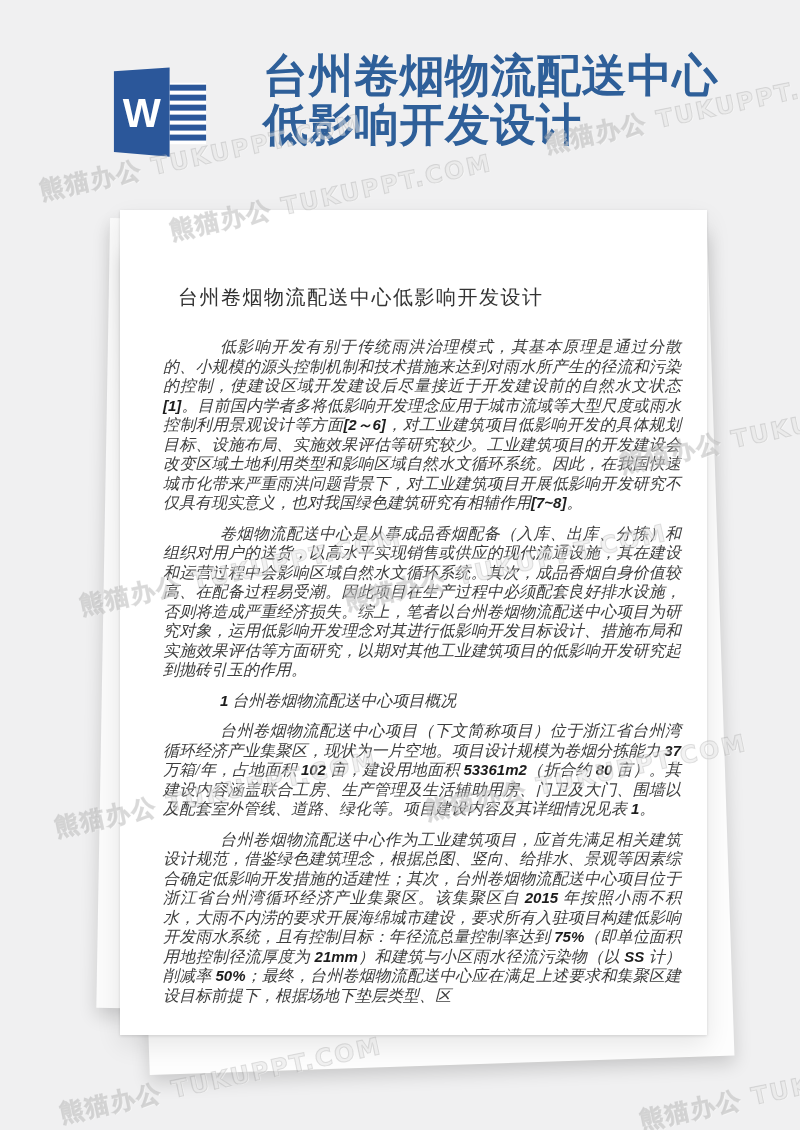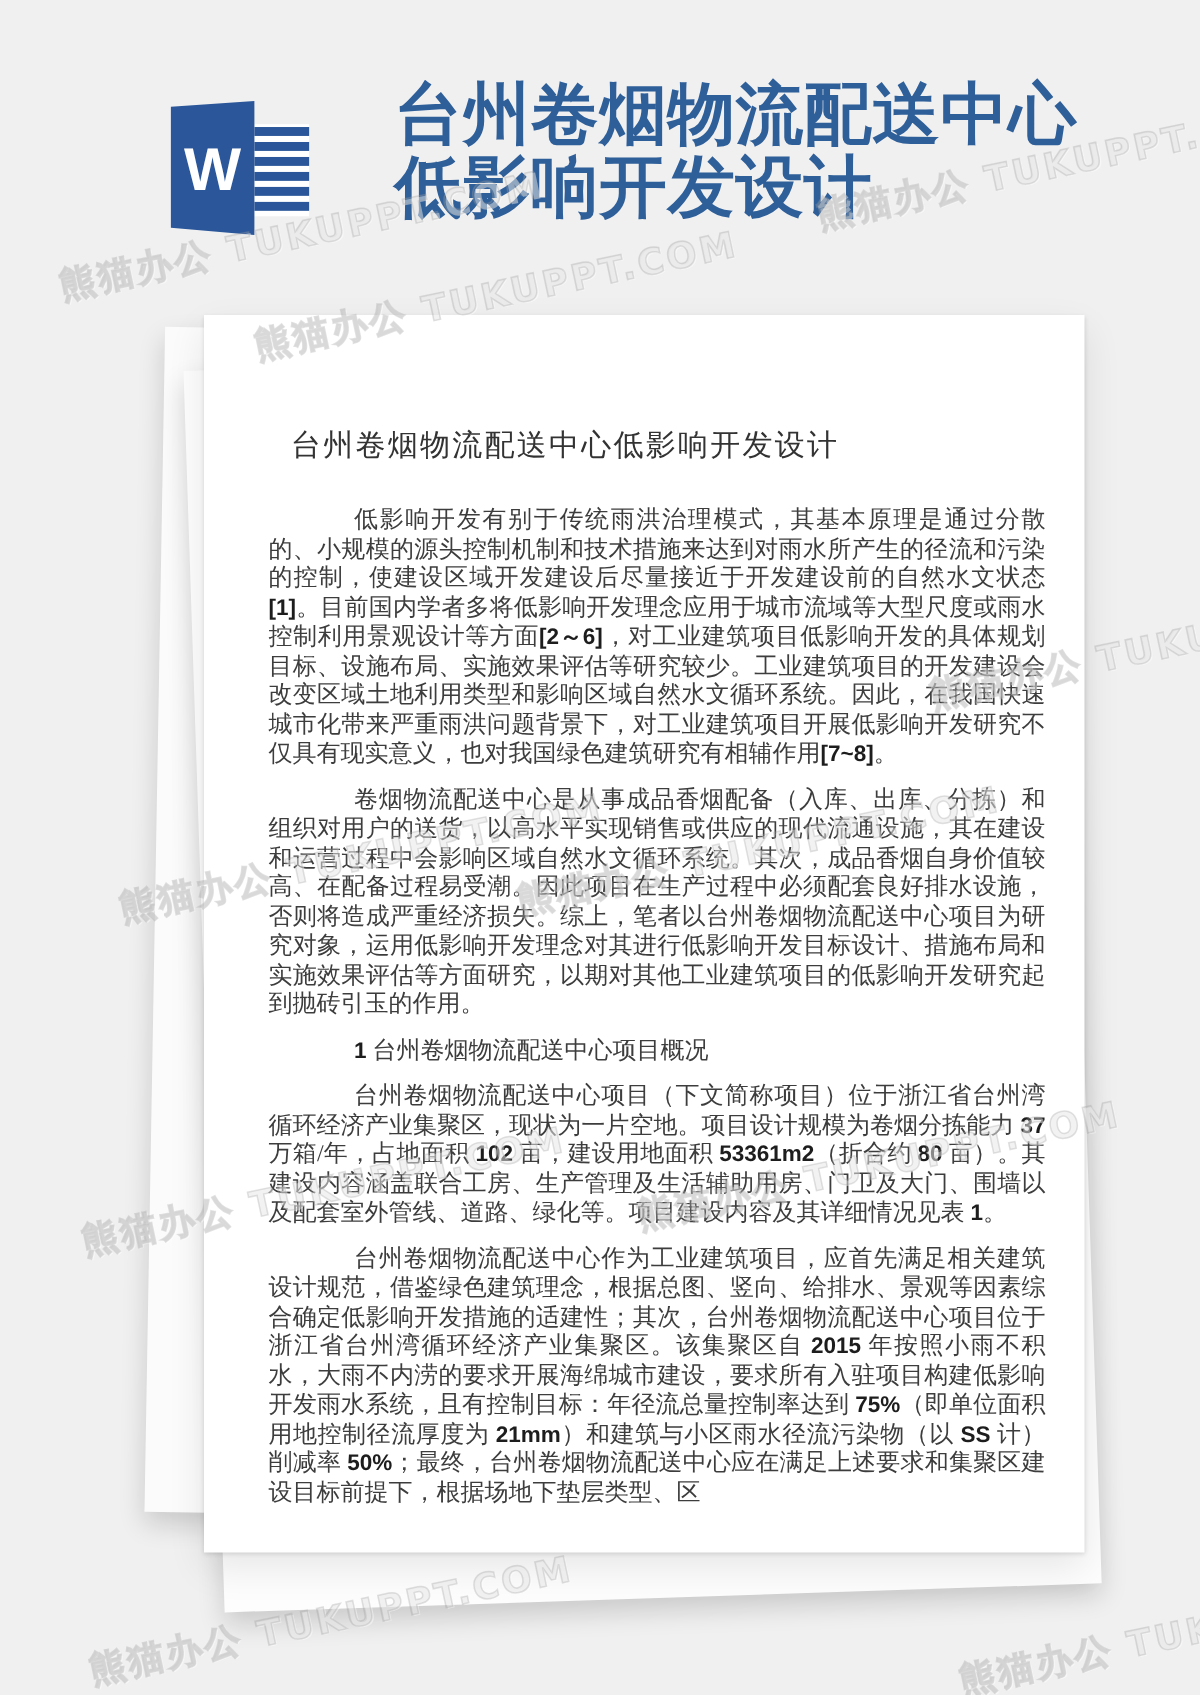--- a/index.html
+++ b/index.html
@@ -20,35 +20,35 @@
   .page-back{position:absolute;background:#fdfdfd;box-shadow:0 8px 18px rgba(0,0,0,0.16);}
   .page-back-left{
     left:110px;top:228px;width:580px;height:790px;z-index:1;
     transform:rotate(1deg);transform-origin:top right;background:#fbfbfb;
   }
   .page-back-bottom{
     left:122px;top:228px;width:585px;height:828px;z-index:2;
     transform:rotate(-1.9deg);transform-origin:top right;
   }
   .page-front{
-    position:absolute;left:136px;top:210px;width:587px;height:825px;z-index:3;
+    position:absolute;left:120px;top:210px;width:587px;height:825px;z-index:3;
     background:#ffffff;box-sizing:border-box;
     padding:73px 26px 0 43px;
     box-shadow:0 1px 3px rgba(0,0,0,0.13),0 10px 24px rgba(0,0,0,0.09);
   }
   .doc-title{
     font-size:20px;line-height:28px;font-weight:400;color:#333333;
     letter-spacing:1.5px;margin:0 0 26px 15px;white-space:nowrap;
   }
   .doc-body p.para{
     margin:0 0 11px 0;
     font-size:16px;line-height:19.5px;color:#3d3d3d;
     text-align:justify;text-indent:57px;
   }
-  .doc-body .run{font-family:inherit;}
+  .doc-body .run{font-family:inherit;font-style:italic;}
   .doc-body .run.bold{
     font-family:"Liberation Sans","DejaVu Sans",sans-serif;
     font-weight:700;font-size:15px;color:#1d1d1d;
   }
   
   .watermark-layer{position:absolute;left:0;top:0;width:800px;height:1130px;z-index:6;pointer-events:none;}
   .wm{
     position:absolute;white-space:nowrap;
     font-family:"DejaVu Sans","Liberation Sans",sans-serif;
     font-weight:700;font-size:24px;letter-spacing:2px;

